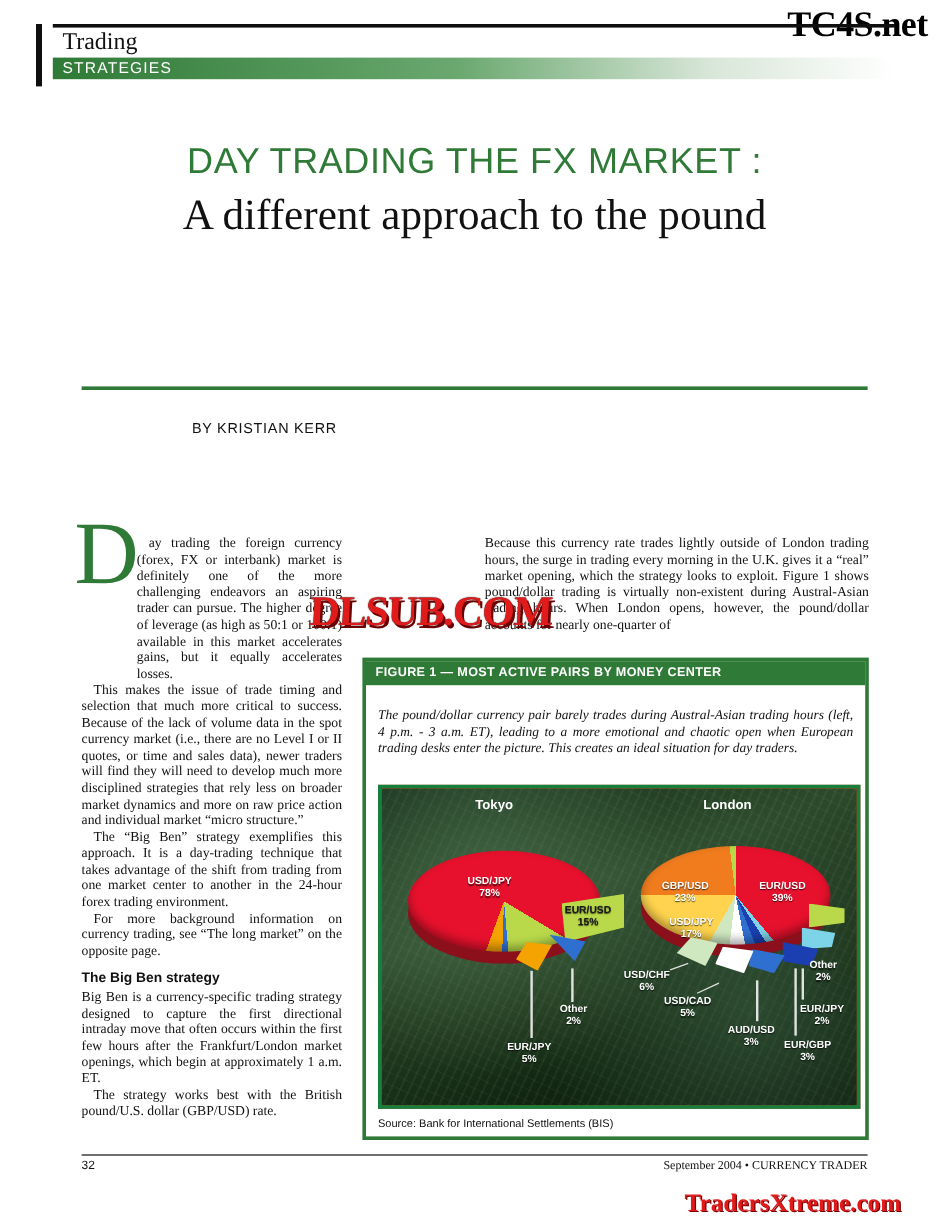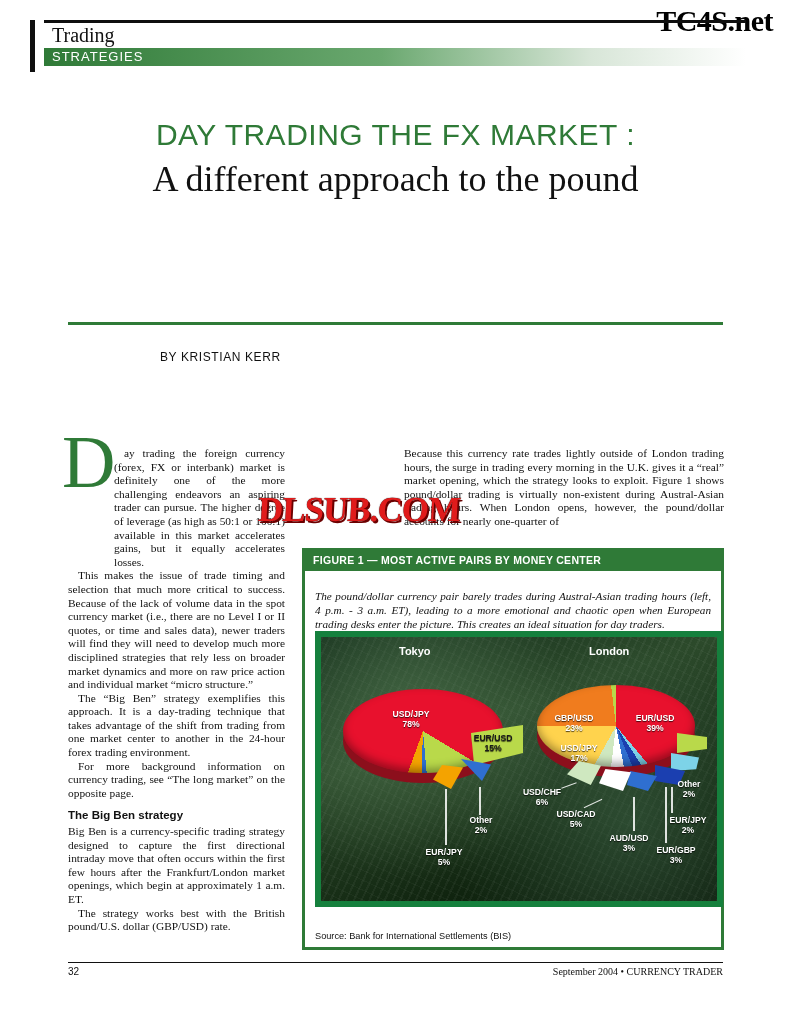--- a/index.html
+++ b/index.html
@@ -114,23 +114,23 @@
     font-size:10.5px;font-weight:bold;color:#fff;letter-spacing:0.3px;
   }
   .fig-caption{
     position:absolute;left:10px;top:26px;width:396px;
     font-family:"Liberation Serif", serif;
     font-style:italic;font-size:11.2px;line-height:14px;color:#111;
     text-align:justify;
     margin-top:12px;
   }
   .fig-chart{
-    position:absolute;left:10px;top:80px;width:396px;height:264px;
+    position:absolute;left:10px;top:103px;width:396px;height:264px;
     background:#c2410c;
-    border:6px solid #15803d;
+    border:3px solid #15803d;
     overflow:hidden;
   }
   .money-bg{
     position:absolute;inset:0;
     background:
       radial-gradient(circle at 22% 30%, rgba(90,130,90,.55), rgba(0,0,0,0) 45%),
       radial-gradient(circle at 78% 70%, rgba(70,110,80,.5), rgba(0,0,0,0) 50%),
       repeating-linear-gradient(115deg, rgba(255,255,255,.045) 0 2px, rgba(0,0,0,0) 2px 7px),
       repeating-linear-gradient(25deg, rgba(255,255,255,.03) 0 1px, rgba(0,0,0,0) 1px 9px),
       linear-gradient(160deg,#16301c 0%, #2c4a2b 35%, #10240f 75%, #0b1a0b 100%);
@@ -292,14 +292,15 @@
       <div class="leader" style="left:350px;top:150px;width:2px;height:26px;"></div>
       <div class="leader" style="left:344px;top:150px;width:2px;height:56px;"></div>
     </div>
 
     <div class="fig-source">Source: Bank for International Settlements (BIS)</div>
   </div>
 
   <div class="foot-rule"></div>
   <div class="folio">32</div>
   <div class="foot-right">September 2004 • CURRENCY TRADER</div>
+  <div class="txtreme">TradersXtreme.com</div>
 
 </div>
 
 </body></html>

